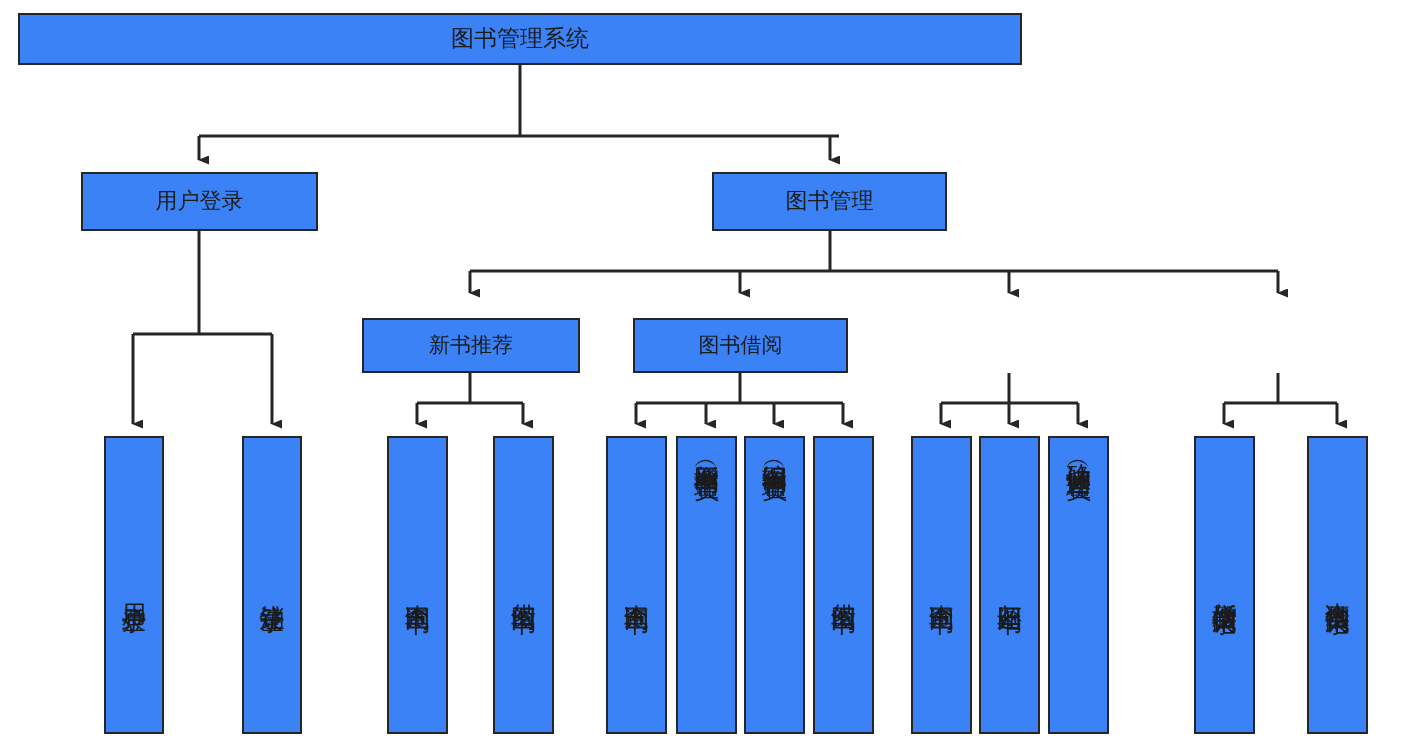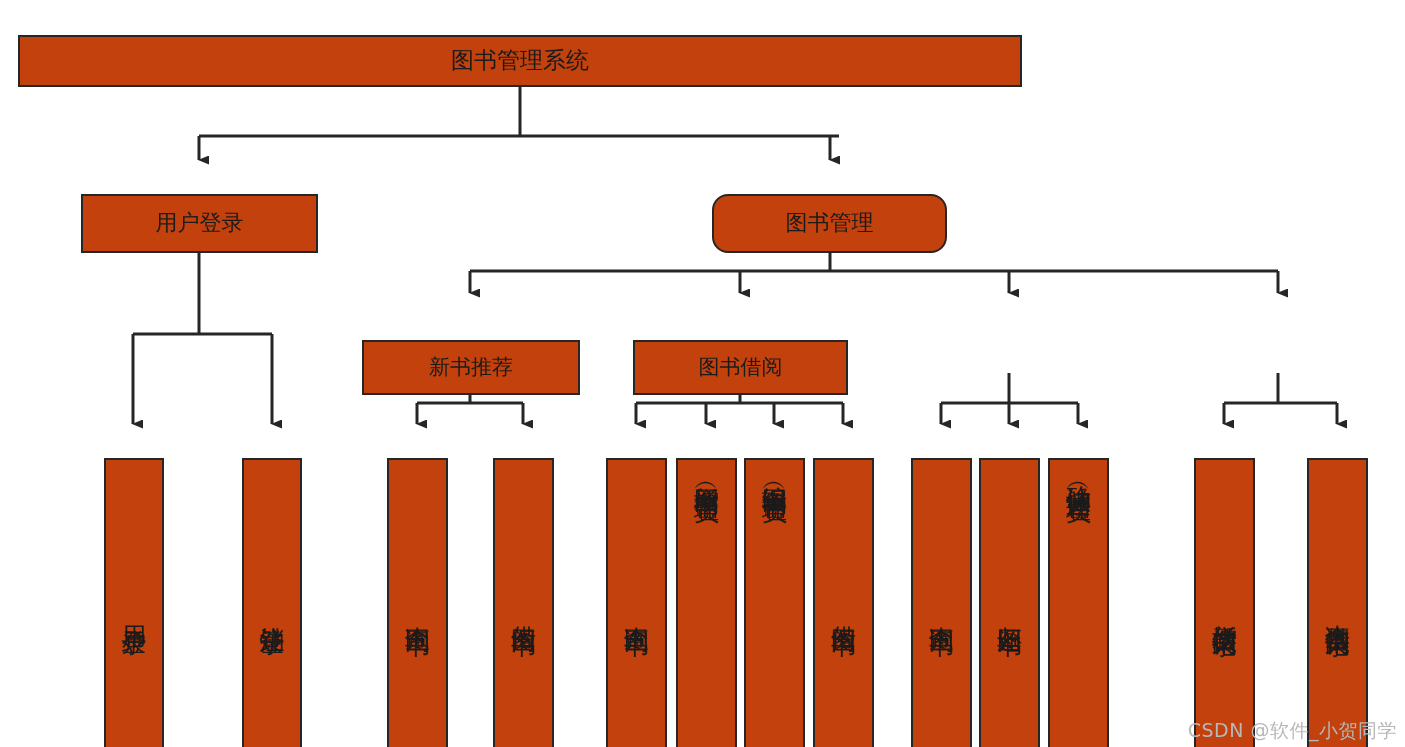--- a/index.html
+++ b/index.html
@@ -25,26 +25,25 @@
     position: absolute;
     left: 0;
     top: 0;
     width: 1405px;
     height: 747px;
   }
   .node-box {
     position: absolute;
     box-sizing: border-box;
     border: 2.5px solid #262626;
-    background: #c2410c;
+    background: #3b82f6;
     display: flex;
     align-items: center;
     justify-content: center;
     overflow: hidden;
-    margin-top: 22px;
   }
   .node-label {
     color: #1b1b1b;
     line-height: 1.12;
     text-align: center;
     white-space: nowrap;
   }
   .node-root .node-label  { font-size: 23px; }
   .node-l2 .node-label    { font-size: 22px; }
   .node-l3 .node-label    { font-size: 21px; }
@@ -132,21 +131,21 @@
     </g>
   </svg>
 
   <div class="node-box node-root" style="left:18px; top:13px; width:1004px; height:52px;">
     <span class="node-label">图书管理系统</span>
   </div>
 
   <div class="node-box node-l2" style="left:81px; top:172px; width:237px; height:59px;">
     <span class="node-label">用户登录</span>
   </div>
-  <div class="node-box node-l2" style="left:712px; top:172px; width:235px; height:59px;border-radius:16px;">
+  <div class="node-box node-l2" style="left:712px; top:172px; width:235px; height:59px;">
     <span class="node-label">图书管理</span>
   </div>
 
   <div class="node-box node-l3" style="left:633px; top:318px; width:215px; height:55px;">
     <span class="node-label">图书借阅</span>
   </div>
   <div class="node-box node-l3" style="left:362px; top:318px; width:218px; height:55px;">
     <span class="node-label">新书推荐</span>
   </div>
 
@@ -187,14 +186,13 @@
     <span class="node-label">确认归还（管理员）</span>
   </div>
 
   <div class="node-box node-leaf leaf-mid" style="left:1194px; top:436px; width:61px; height:298px;">
     <span class="node-label">新增借阅记录</span>
   </div>
   <div class="node-box node-leaf leaf-mid" style="left:1307px; top:436px; width:61px; height:298px;">
     <span class="node-label">查询借阅记录</span>
   </div>
 
-  <div id="watermark">CSDN @软件_小贺同学</div>
 </div>
 
 </body></html>

